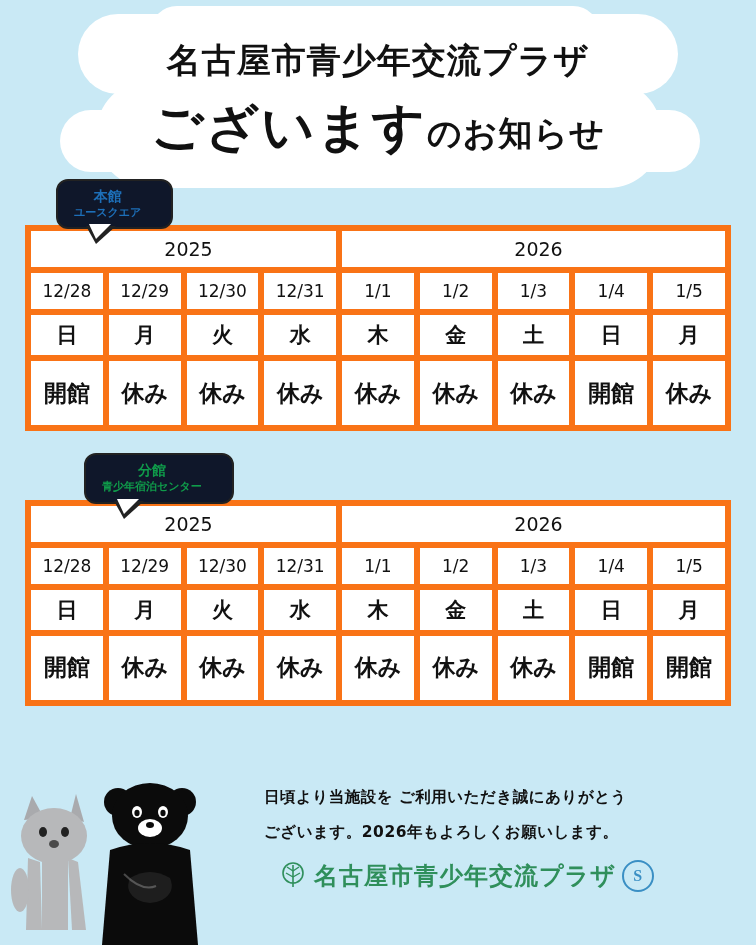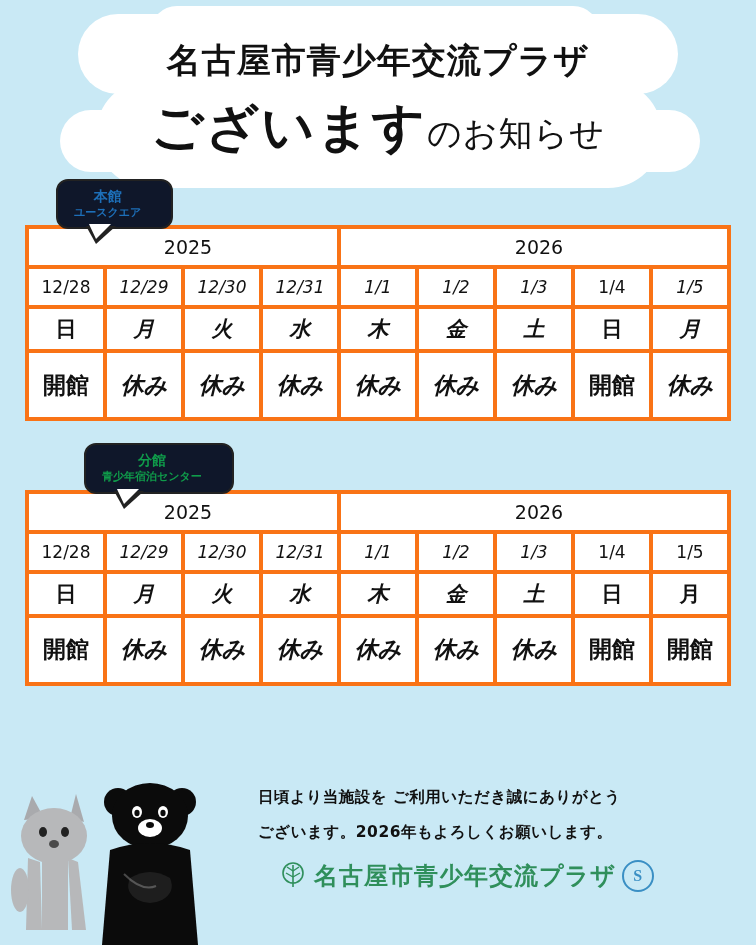--- a/index.html
+++ b/index.html
@@ -49,21 +49,21 @@
     white-space: nowrap;
   }
   .title-big {
     font-size: 52px;
     font-weight: bold;
     color: #111;
     letter-spacing: 2px;
   }
   .title-small {
     font-size: 34px;
-    font-weight: normal;
+    font-weight: bold;
     color: #111;
     letter-spacing: 1px;
     margin-top: 7px;
   }
 
   
   .section {
     position: relative;
   }
   .label-bubble {
@@ -118,21 +118,21 @@
     margin: -4px 0 0 0;
     padding: 0 25px;
   }
   table.cal {
     border-collapse: collapse;
     width: 706px;
     table-layout: fixed;
     background: #ffffff;
   }
   table.cal td {
-    border: 4px solid #f97316;
+    border: 6px solid #f97316;
     text-align: center;
     background: #ffffff;
     color: #111;
   }
   td.year {
     text-align: left;
     padding: 7px 0 7px 10px;
     font-size: 19px;
     height: 22px;
   }
@@ -146,33 +146,33 @@
     font-weight: bold;
     height: 34px;
     padding: 3px 0;
   }
   td.status {
     font-size: 23px;
     font-weight: bold;
     height: 48px;
     padding: 8px 0;
   }
-  td.hl { background: #f7f6a8; font-style: italic; }
+  td.hl { background: #f7f6a8; }
 
   
   .footer {
     position: absolute;
     left: 0;
     bottom: 0;
     width: 756px;
     height: 180px;
   }
   .footer-text {
     position: absolute;
-    left: 258px;
+    left: 264px;
     top: 22px;
     width: 470px;
   }
   .footer-text p {
     margin: 0 0 14px 0;
     font-size: 15.5px;
     font-weight: bold;
     color: #111;
     letter-spacing: 0.5px;
   }

